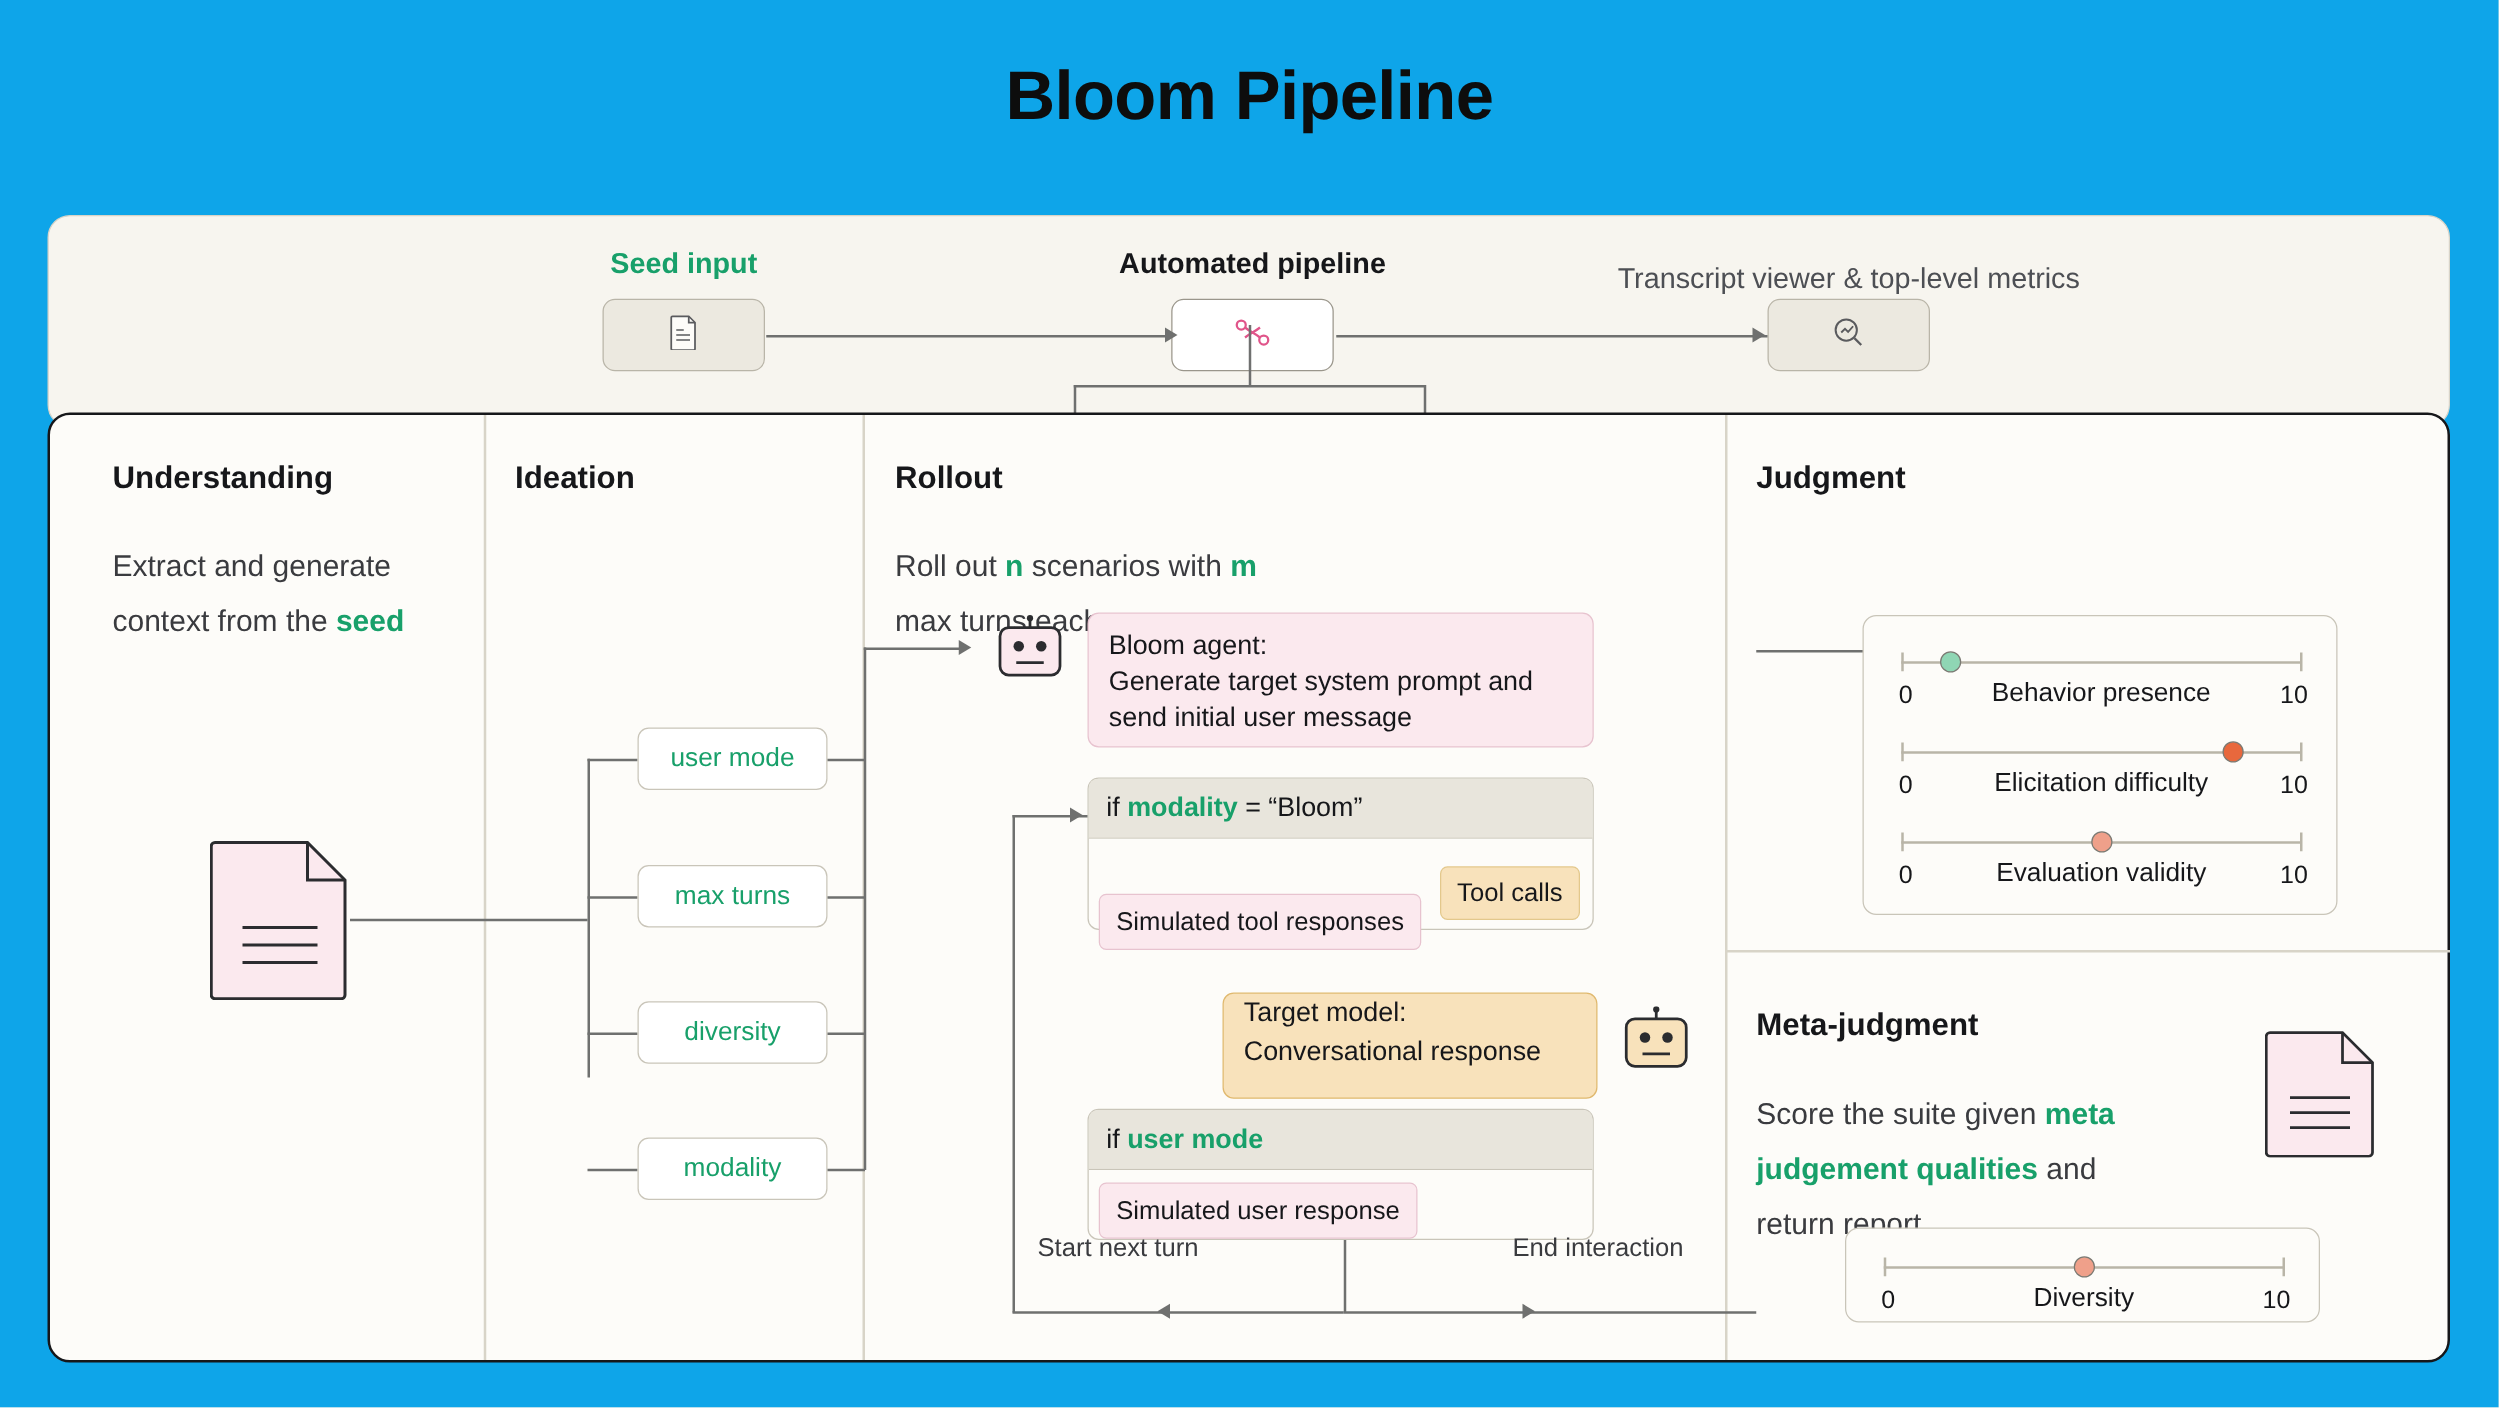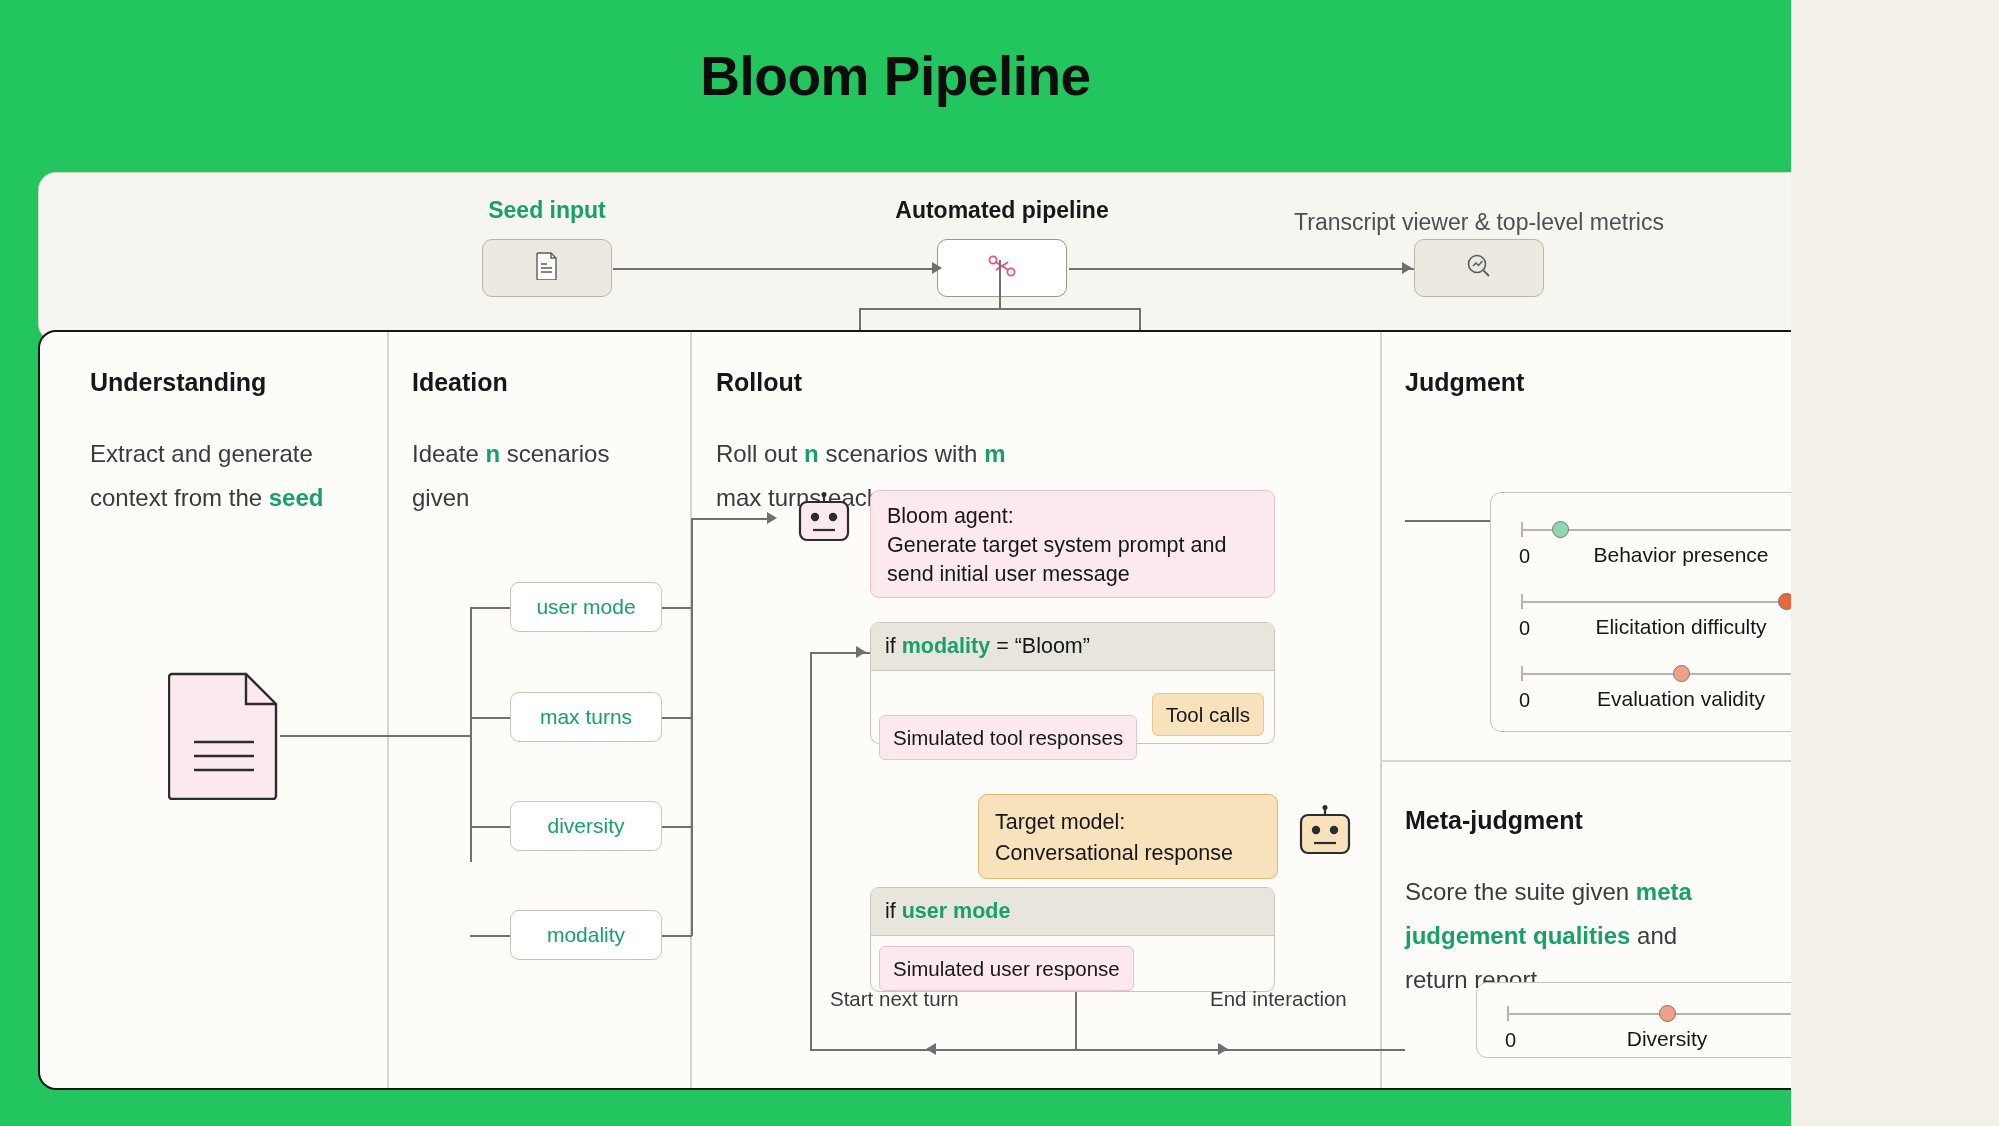--- a/index.html
+++ b/index.html
@@ -4,23 +4,23 @@
 <style>
   * { box-sizing: border-box; }
   html, body {
     margin: 0; padding: 0;
     background: #f2f0e9;
     font-family: "Liberation Sans", sans-serif;
     color: #16171a;
   }
   #page {
     position: relative;
-    width: 1791px;
+    width: 1999px;
     height: 1126px;
-    background: #22c55e;
+    background: #0ea5e9;
     overflow: hidden;
   }
   .title {
     position: absolute;
     top: 44px; left: 0; width: 100%;
     text-align: center;
     font-size: 55px;
     font-weight: bold;
     letter-spacing: -0.5px;
     color: #0d0d0d;
@@ -149,21 +149,21 @@
     border: 1px solid #e7c3cf;
     border-radius: 6px;
     padding: 7px 13px;
     font-size: 20.5px;
     display: inline-block;
   }
   .rbox-orange {
     background: #f8e2bb;
     border: 1.5px solid #e0b96f;
     border-radius: 9px;
-    padding: 12px 16px;
+    padding: 0 16px;
     font-size: 21.5px;
     line-height: 31px;
   }
 
   .smalltext {
     position: absolute;
     font-size: 20.5px;
     color: #3a3b3f;
     white-space: nowrap;
   }
@@ -277,23 +277,20 @@
       <svg width="112" height="130" viewBox="0 0 112 130">
         <path d="M4 4 h74 l30 30 v92 a3 3 0 0 1 -3 3 H4 a3 3 0 0 1 -3 -3 V7 a3 3 0 0 1 3 -3z" fill="#fbe9ee" stroke="#2b2c2f" stroke-width="2.4"></path>
         <path d="M78 4 v30 h30" fill="none" stroke="#2b2c2f" stroke-width="2.4"></path>
         <path d="M26 72 h60 M26 86 h60 M26 100 h60" stroke="#2b2c2f" stroke-width="2.4" fill="none"></path>
       </svg>
     </div>
 
     <div class="pline" style="left:240px; top:403px; width:190px; height:1.5px;"></div>
 
     <div class="col-title" style="left:372px; top:36px;">Ideation</div>
-    <div class="col-sub" style="left:372px; top:76px; width:230px;">
-      <span>Ideate </span><span class="g">n</span><span> scenarios given</span>
-    </div>
 
     <div class="pline" style="left:430px; top:275px; width:1.5px; height:255px;"></div>
     <div class="pline" style="left:430px; top:275px; width:40px; height:1.5px;"></div>
     <div class="pline" style="left:430px; top:385px; width:40px; height:1.5px;"></div>
     <div class="pline" style="left:430px; top:494px; width:40px; height:1.5px;"></div>
     <div class="pline" style="left:430px; top:603px; width:40px; height:1.5px;"></div>
 
     <div class="pill" style="left:470px; top:250px;">
       <span>user mode</span>
     </div>

